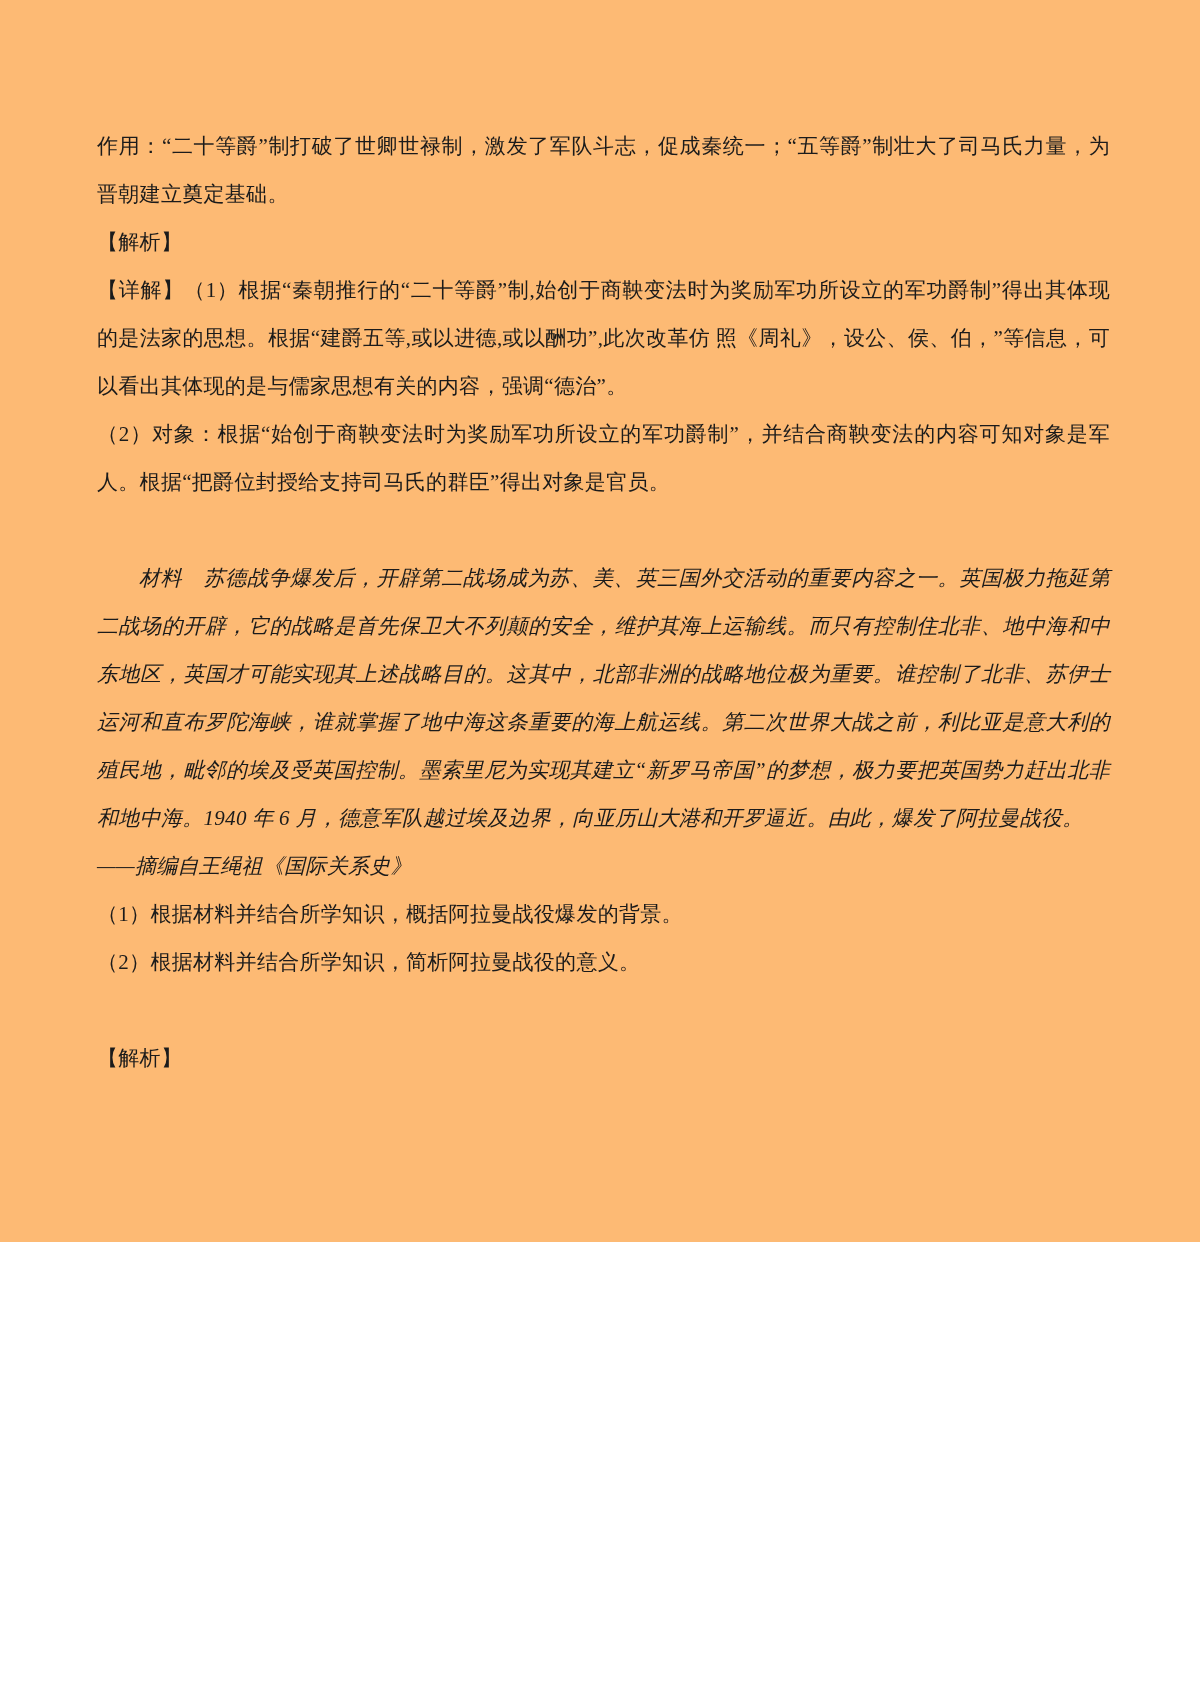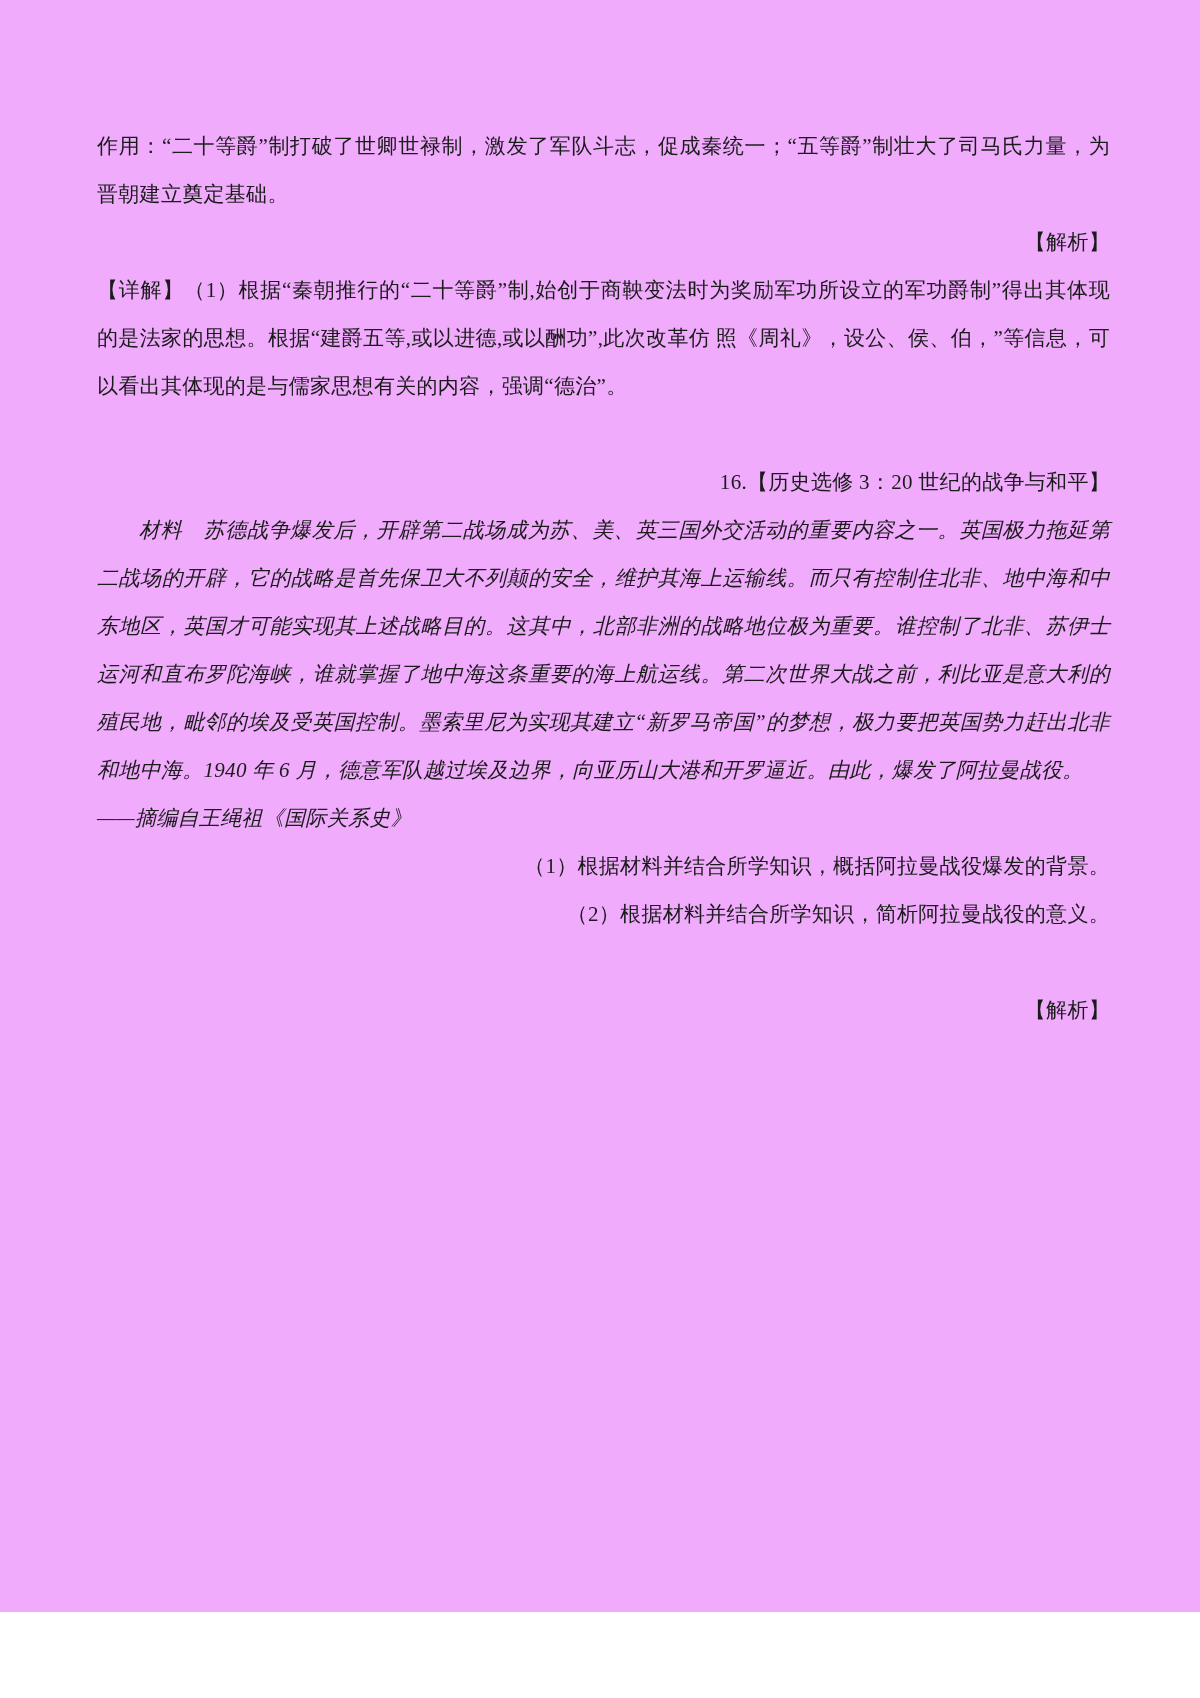--- a/index.html
+++ b/index.html
@@ -3,38 +3,38 @@
 <meta charset="utf-8">
 <style>
   html, body {
     margin: 0;
     padding: 0;
     background: #ffffff;
   }
   .page {
     position: relative;
     width: 1200px;
-    height: 1612px;
-    background: #f0abfc;
+    height: 1242px;
+    background: #fdba74;
     overflow: hidden;
     font-family: "Liberation Serif", "DejaVu Serif", serif;
     color: #1b1b1b;
     box-sizing: border-box;
     padding: 122px 90px 0 97px;
   }
   .doc p {
     margin: 0;
     font-size: 21px;
     line-height: 48px;
     text-align: justify;
     letter-spacing: 0.3px;
     word-break: break-all;
   }
   .doc p.no-justify {
-    text-align: right;
+    text-align: left;
   }
   .gap {
     height: 48px;
   }
   .material {
     font-style: italic;
     text-indent: 2em;
   }
   .source {
     font-style: italic;
@@ -46,26 +46,26 @@
 </style>
 </head>
 <body>
 
 <div class="page doc">
 
   <section>
     <p>作用：“二十等爵”制打破了世卿世禄制，激发了军队斗志，促成秦统一；“五等爵”制壮大了司马氏力量，为晋朝建立奠定基础。</p>
     <p class="no-justify">【解析】</p>
     <p>【详解】（1）根据“秦朝推行的“二十等爵”制,始创于商鞅变法时为奖励军功所设立的军功爵制”得出其体现的是法家的思想。根据“建爵五等,或以进德,或以酬功”,此次改革仿 照《周礼》，设公、侯、伯，”等信息，可以看出其体现的是与儒家思想有关的内容，强调“德治”。</p>
+    <p>（2）对象：根据“始创于商鞅变法时为奖励军功所设立的军功爵制”，并结合商鞅变法的内容可知对象是军人。根据“把爵位封授给支持司马氏的群臣”得出对象是官员。</p>
   </section>
 
   <div class="gap"></div>
 
   <section>
-    <p class="heading no-justify">16.【历史选修 3：20 世纪的战争与和平】</p>
     <p class="material">材料　苏德战争爆发后，开辟第二战场成为苏、美、英三国外交活动的重要内容之一。英国极力拖延第二战场的开辟，它的战略是首先保卫大不列颠的安全，维护其海上运输线。而只有控制住北非、地中海和中东地区，英国才可能实现其上述战略目的。这其中，北部非洲的战略地位极为重要。谁控制了北非、苏伊士运河和直布罗陀海峡，谁就掌握了地中海这条重要的海上航运线。第二次世界大战之前，利比亚是意大利的殖民地，毗邻的埃及受英国控制。墨索里尼为实现其建立“新罗马帝国”的梦想，极力要把英国势力赶出北非和地中海。1940 年 6 月，德意军队越过埃及边界，向亚历山大港和开罗逼近。由此，爆发了阿拉曼战役。</p>
     <p class="source">——摘编自王绳祖《国际关系史》</p>
     <p class="no-justify">（1）根据材料并结合所学知识，概括阿拉曼战役爆发的背景。</p>
     <p class="no-justify">（2）根据材料并结合所学知识，简析阿拉曼战役的意义。</p>
   </section>
 
   <div class="gap"></div>
 
   <section>
     <p class="no-justify">【解析】</p>

